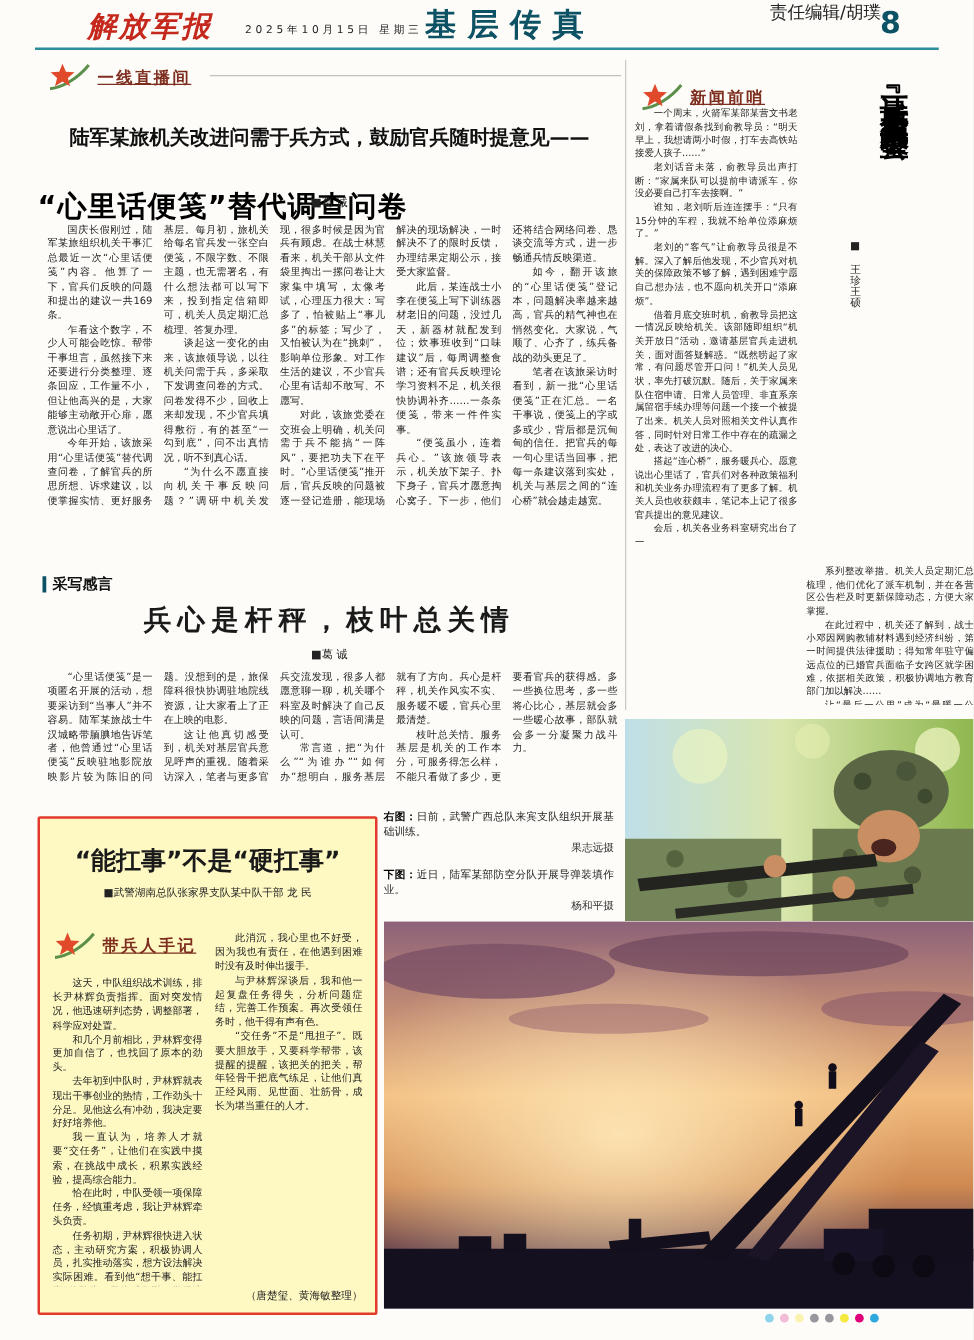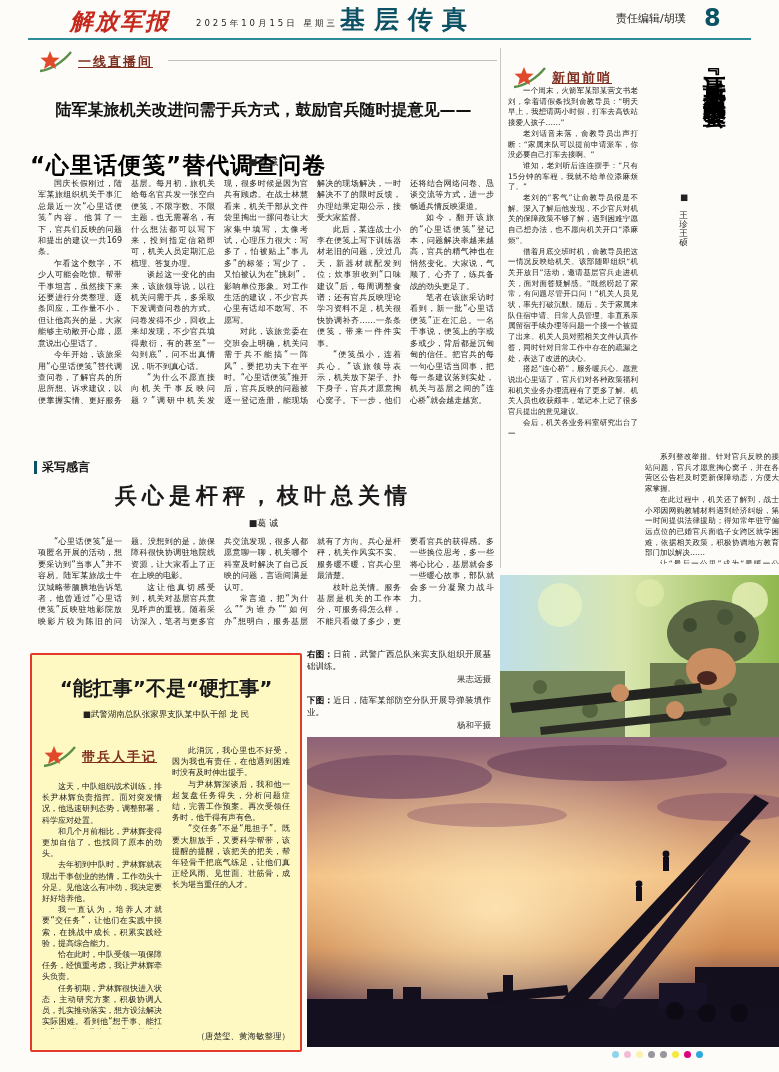--- a/index.html
+++ b/index.html
@@ -5,21 +5,21 @@
   html,body { margin:0; padding:0; background:#e9e7e2; }
   .sheet { position:relative; width:779px; height:1072px; margin:0 auto; background:#fdfcf9;
            font-family:"DejaVu Sans", sans-serif; color:#1a1a1a; overflow:hidden; }
   .abs { position:absolute; }
 
   
   .masthead { left:70px; top:6px; font-size:23px; font-weight:bold; font-style:italic;
               color:#c5281c; letter-spacing:2px; }
   .pdate { left:196px; top:18px; font-size:8.5px; letter-spacing:3px; color:#222; }
   .section-title { left:340px; top:3px; font-size:25px; font-weight:bold; color:#0d5264; letter-spacing:9px; }
-  .editor { left:616px; top:11px; font-size:11px; color:#222; }
+  .editor { left:616px; top:1px; font-size:14px; color:#222; }
   .pagenum { left:704px; top:4px; font-size:24px; font-weight:bold; color:#0d5264; }
   .header-rule { left:28px; top:38px; width:723px; height:2px; background:#2f8d99; }
 
   
   .badge { display:flex; align-items:center; gap:6px; }
   .badge-label { font-size:13px; font-weight:bold; color:#7d2e1f; letter-spacing:2px;text-decoration:underline; }
   .badge-rule { left:168px; top:60px; width:329px; height:1px; background:#c4c0b8; }
 
   
   .kicker { left:30px; top:100px; width:467px; text-align:center; font-size:16px; font-weight:bold; color:#111; }
@@ -141,21 +141,21 @@
       <p>老刘话音未落，俞教导员出声打断：“家属来队可以提前申请派车，你没必要自己打车去接啊。”</p>
       <p>谁知，老刘听后连连摆手：“只有15分钟的车程，我就不给单位添麻烦了。”</p>
       <p>老刘的“客气”让俞教导员很是不解。深入了解后他发现，不少官兵对机关的保障政策不够了解，遇到困难宁愿自己想办法，也不愿向机关开口“添麻烦”。</p>
       <p>借着月底交班时机，俞教导员把这一情况反映给机关。该部随即组织“机关开放日”活动，邀请基层官兵走进机关，面对面答疑解惑。“既然唠起了家常，有问题尽管开口问！”机关人员见状，率先打破沉默。随后，关于家属来队住宿申请、日常人员管理、非直系亲属留宿手续办理等问题一个接一个被提了出来。机关人员对照相关文件认真作答，同时针对日常工作中存在的疏漏之处，表达了改进的决心。</p>
       <p>搭起“连心桥”，服务暖兵心。愿意说出心里话了，官兵们对各种政策福利和机关业务办理流程有了更多了解。机关人员也收获颇丰，笔记本上记了很多官兵提出的意见建议。</p>
       <p>会后，机关各业务科室研究出台了一</p>
     </div>
   <div class="abs sb-vtitle">让『最后一公里』成为『最暖一公里』</div>
   <div class="abs sb-vbyline">■王 珍 王 硕</div>
   <div class="abs bodytext sb-body sb-right">
-      <p>系列整改举措。针对官兵反映的接站问题，官兵才愿意掏心窝子，并在各营区公告栏及时更新保障动态，方便大家掌握。</p>
+      <p>系列整改举措。机关人员定期汇总梳理，他们优化了派车机制，并在各营区公告栏及时更新保障动态，方便大家掌握。</p>
       <p>在此过程中，机关还了解到，战士小邓因网购教辅材料遇到经济纠纷，第一时间提供法律援助；得知常年驻守偏远点位的已婚官兵面临子女跨区就学困难，依据相关政策，积极协调地方教育部门加以解决……</p>
       <p>让“最后一公里”成为“最暖一公里”。前不久，在机关帮助下，战士小王顺利办好住房公积金提取手续，随后立即投入驻训准备工作。“如今，上下沟通更顺畅，机关办事更高效，大家练兵备战动力更足了。”小王开心地说。</p>
     </div>
 
   <div class="abs captions">
     <div class="cap">
       <p><span class="cap-label">右图：</span><span>日前，武警广西总队来宾支队组织开展基础训练。</span></p>
       <div class="cap-credit">果志远摄</div>
     </div>
     <div class="cap cap2">

